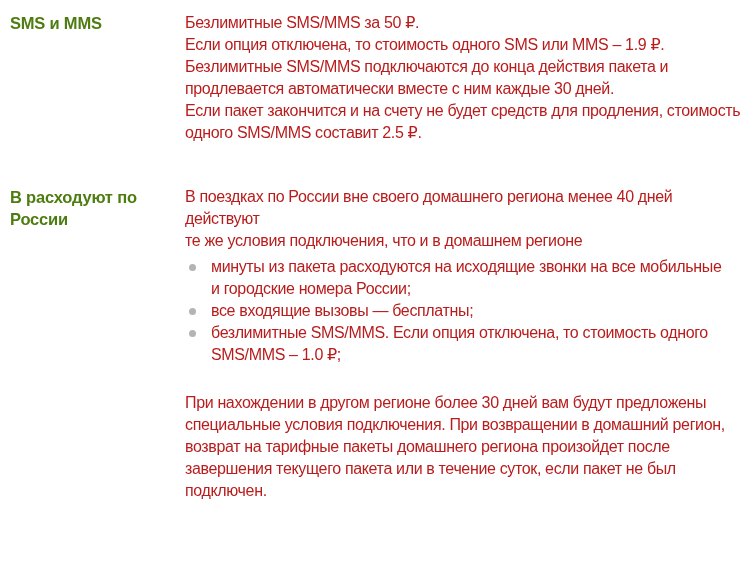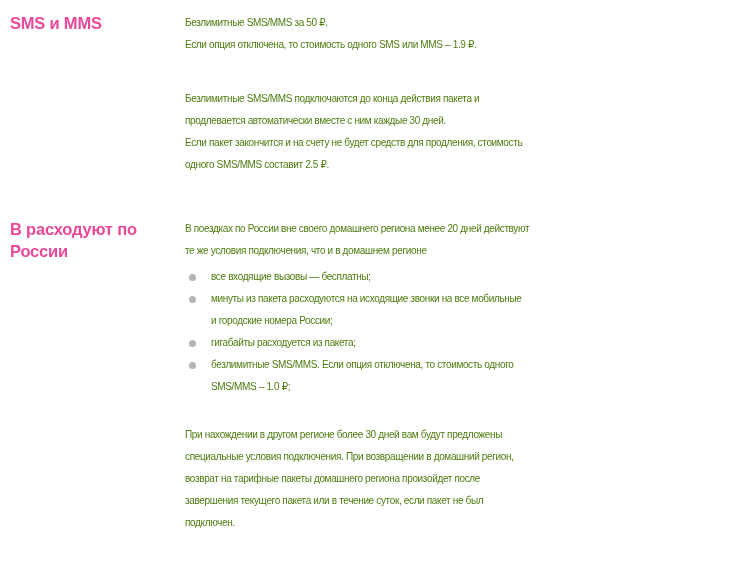--- a/index.html
+++ b/index.html
@@ -22,35 +22,34 @@
   .section + .section {
     margin-top: 42px;
   }
   .section-label {
     width: 185px;
     min-width: 185px;
     padding-left: 10px;
     font-size: 16.5px;
     font-weight: bold;
     letter-spacing: -0.2px;
-    color: #ec4899;
+    color: #4d7c0f;
     line-height: 22px;
   }
   .section-content {
     width: 556px;
-    font-size: 10px;
+    font-size: 16px;
     letter-spacing: -0.35px;
-    color: #4d7c0f;
+    color: #b91c1c;
     line-height: 22px;
   }
   .para {
     white-space: pre-line;
   }
   .para + .para {
-    margin-top: 32px;
   }
   .bullet-list {
     list-style: none;
     margin-top: 4px;
   }
   .bullet-list li {
     position: relative;
     padding-left: 26px;
     white-space: pre-line;
   }
@@ -81,27 +80,26 @@
       <div class="para">Безлимитные SMS/MMS подключаются до конца действия пакета и
 продлевается автоматически вместе с ним каждые 30 дней.
 Если пакет закончится и на счету не будет средств для продления, стоимость
 одного SMS/MMS составит 2.5 ₽.</div>
     </div>
   </div>
 
   <div class="section">
     <div class="section-label">В расходуют по России</div>
     <div class="section-content">
-      <div class="para">В поездках по России вне своего домашнего региона менее 20 дней действуют
+      <div class="para">В поездках по России вне своего домашнего региона менее 40 дней действуют
 те же условия подключения, что и в домашнем регионе</div>
       <ul class="bullet-list">
-        <li><span class="bullet-dot"></span><span>все входящие вызовы — бесплатны;</span></li>
         <li><span class="bullet-dot"></span><span>минуты из пакета расходуются на исходящие звонки на все мобильные
 и городские номера России;</span></li>
-        <li><span class="bullet-dot"></span><span>гигабайты расходуется из пакета;</span></li>
+        <li><span class="bullet-dot"></span><span>все входящие вызовы — бесплатны;</span></li>
         <li><span class="bullet-dot"></span><span>безлимитные SMS/MMS. Если опция отключена, то стоимость одного
 SMS/MMS – 1.0 ₽;</span></li>
       </ul>
       <div class="outro">При нахождении в другом регионе более 30 дней вам будут предложены
 специальные условия подключения. При возвращении в домашний регион,
 возврат на тарифные пакеты домашнего региона произойдет после
 завершения текущего пакета или в течение суток, если пакет не был
 подключен.</div>
     </div>
   </div>

